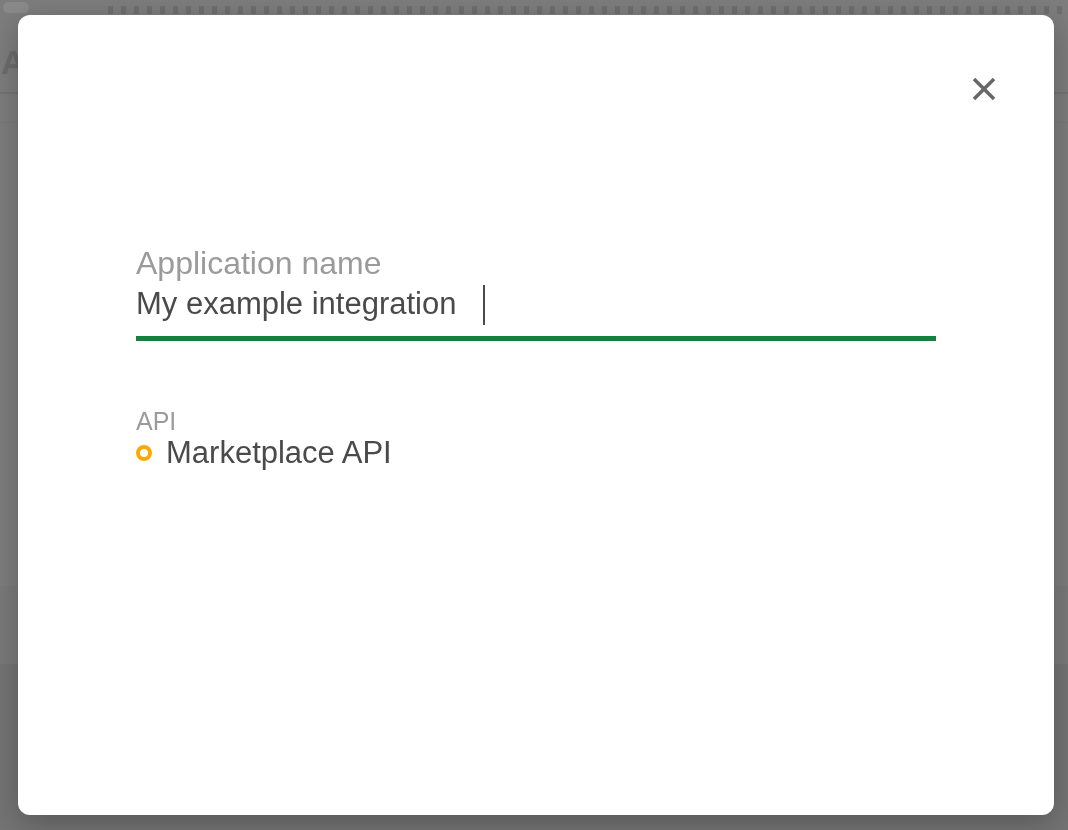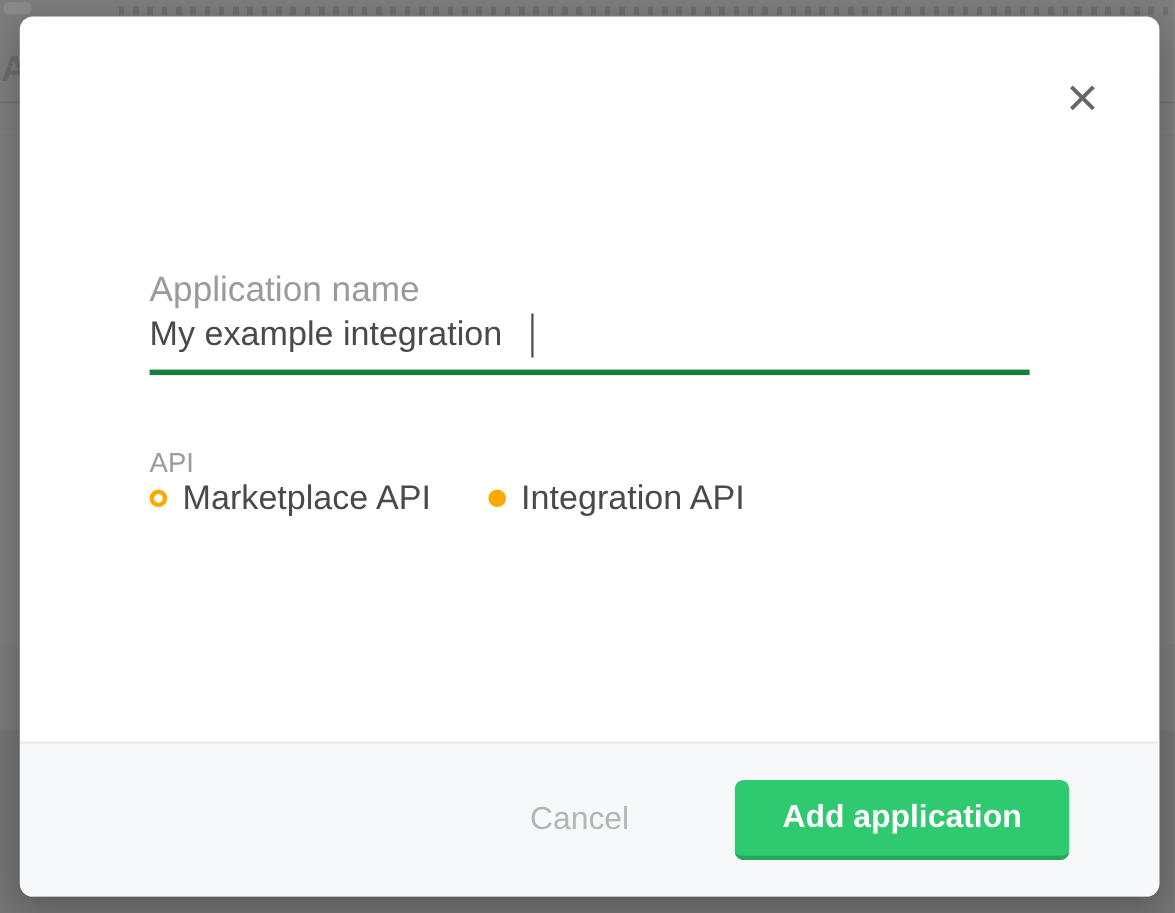--- a/index.html
+++ b/index.html
@@ -53,21 +53,21 @@
     position:absolute; left:465px; top:270px; width:2px; height:40px;
     background:#4A4A4A;
   }
 
   .api-label {
     position:absolute; left:118px; top:392px;
     font-size:25px; color:#9B9B9B;
   }
   .radio-row {
     position:absolute; left:118px; top:420px;
-    display:flex; align-items:center; gap:52px;
+    display:flex; align-items:center; gap:38px;
   }
   .radio-option {
     display:flex; align-items:center; gap:14px;
     font-size:31px; color:#4A4A4A; cursor:pointer;
   }
   .radio-circle {
     width:16px; height:16px; border:4px solid #FFA800; border-radius:50%;
     background:#FFFFFF; display:flex; align-items:center; justify-content:center;
     flex:0 0 auto;
   }
@@ -123,26 +123,16 @@
 
   <div class="api-label">API</div>
 
   <div class="radio-row">
     <div class="radio-option">
       <span class="radio-circle">
         <span class="radio-dot"></span>
       </span>
       <span>Marketplace API</span>
     </div>
-    <div class="radio-option selected">
-      <span class="radio-circle">
-        <span class="radio-dot"></span>
-      </span>
-      <span>Integration API</span>
-    </div>
   </div>
 
-  <div class="modal-footer">
-    <button class="cancel-btn">Cancel</button>
-    <button class="submit-btn">Add application</button>
-  </div>
 
 </div>
 
 </body></html>

